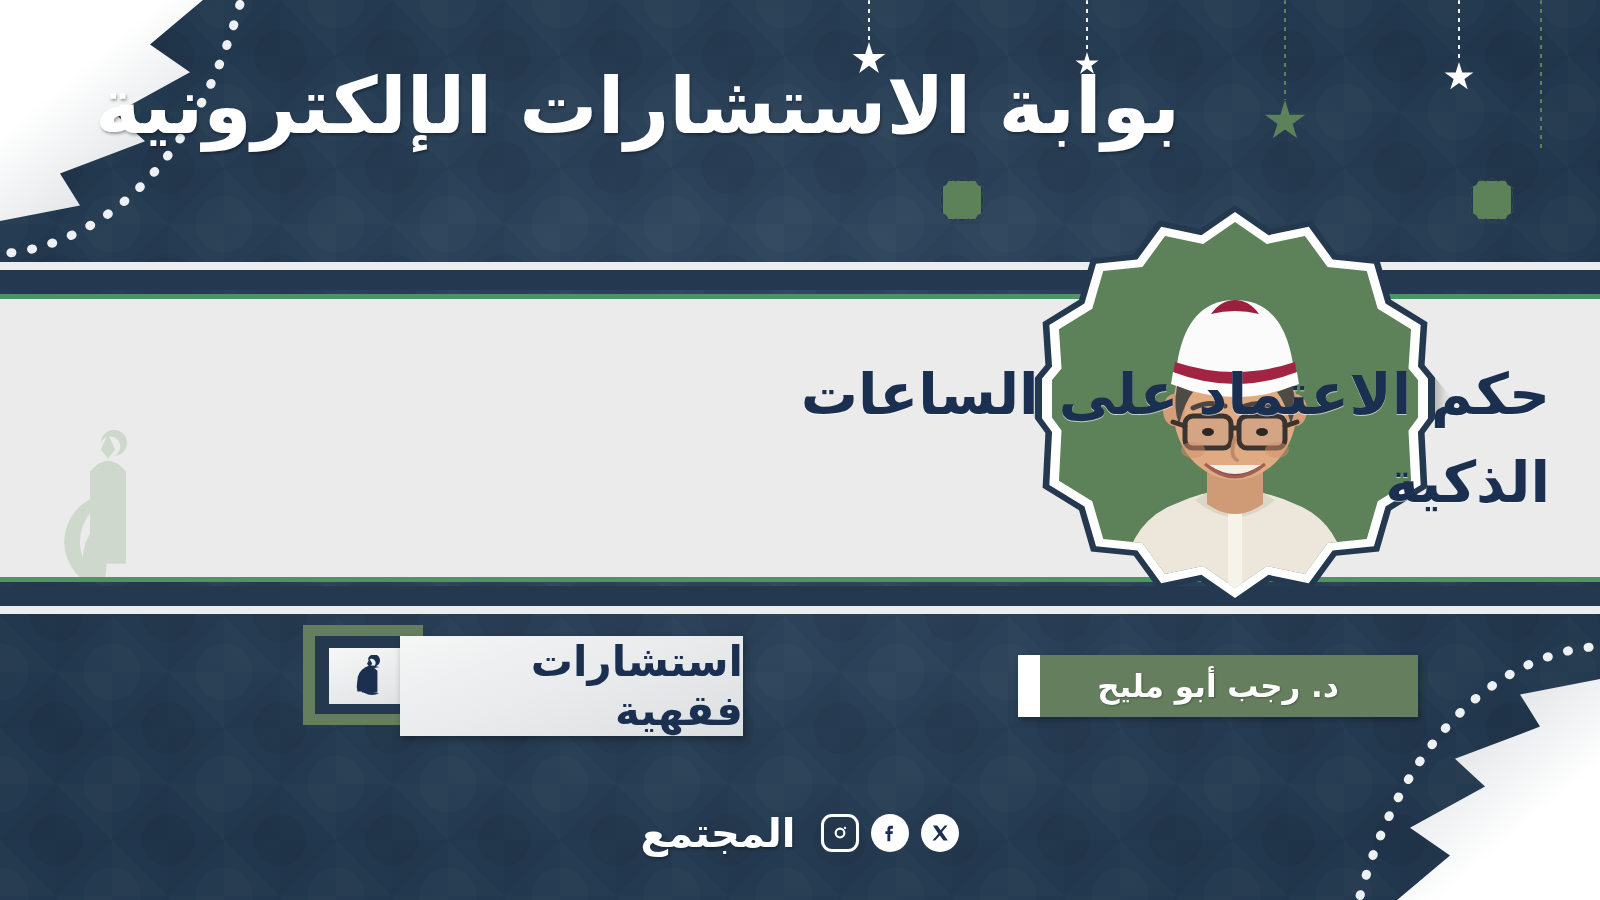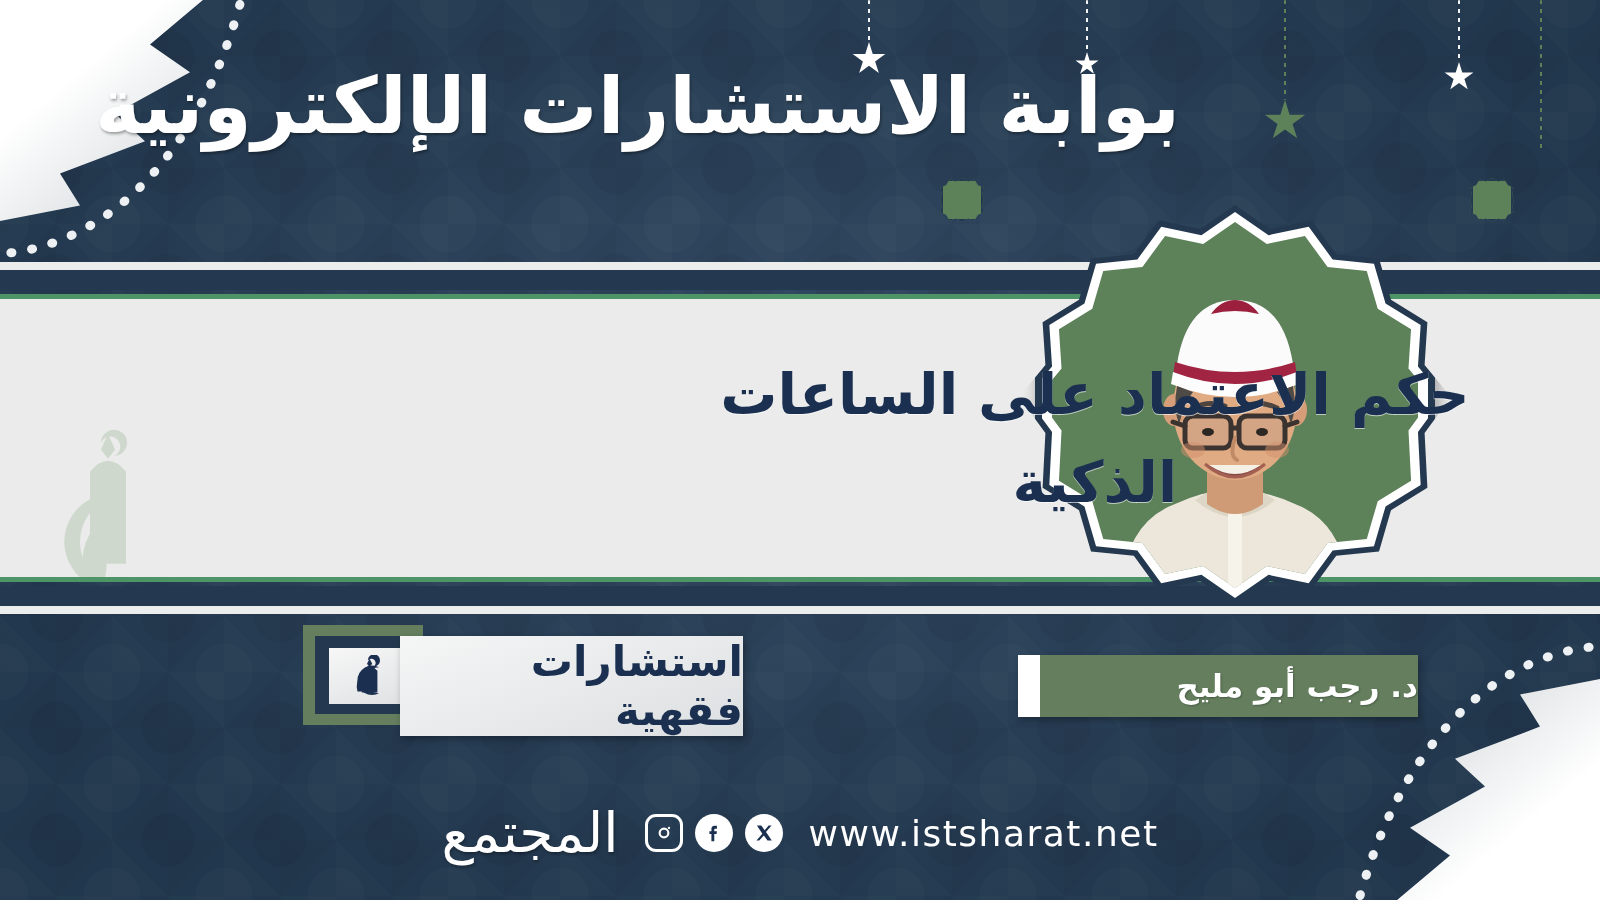--- a/index.html
+++ b/index.html
@@ -93,21 +93,21 @@
   }
   .watermark{
     position:absolute;left:30px;top:50%;transform:translateY(-6%);
     width:150px;height:170px;opacity:.30;
   }
   .title-text{
     position:relative;z-index:2;
     width:950px;margin-right:10px;padding-right:40px;
     color:#1b3050;
     font-size:57px;font-weight:bold;line-height:1.55;
-    text-align:center;direction:rtl;
+    direction:rtl;
     text-shadow:0 1px 0 rgba(255,255,255,.6);
   }
   .ornament{
     position:absolute;width:44px;height:44px;background:#5d8159;
     border:3px solid #24394f;
     clip-path:polygon(50% 0,64% 8%,78% 3%,86% 16%,99% 22%,96% 37%,100% 50%,96% 63%,99% 78%,86% 84%,78% 97%,64% 92%,50% 100%,36% 92%,22% 97%,14% 84%,1% 78%,4% 63%,0 50%,4% 37%,1% 22%,14% 16%,22% 3%,36% 8%);
   }
   .ornament.o1{left:940px;top:178px;}
   .ornament.o2{left:1470px;top:178px;}
 
@@ -127,21 +127,21 @@
   }
   .rosette-green{
     position:absolute;inset:17px;background:#5d8159;overflow:hidden;
     clip-path:polygon(50% 0%,58.7% 6.0%,69.1% 3.8%,75.3% 12.3%,86.0% 13.4%,89.0% 23.7%,98.1% 29.3%,97.4% 40.0%,104% 48.0%,97.4% 57.0%,98.1% 70.7%,89.0% 76.3%,86.0% 86.6%,75.3% 87.7%,69.1% 96.2%,58.7% 94.0%,50% 100%,41.3% 94.0%,30.9% 96.2%,24.7% 87.7%,14.0% 86.6%,11.0% 76.3%,1.9% 70.7%,2.6% 57.0%,-4% 48.0%,2.6% 40.0%,1.9% 29.3%,11.0% 23.7%,14.0% 13.4%,24.7% 12.3%,30.9% 3.8%,41.3% 6.0%);
   }
   .avatar-svg{position:absolute;left:50%;bottom:0;transform:translateX(-50%);}
 
   
   .name-badge{
     position:absolute;left:1018px;top:655px;width:400px;height:62px;
-    background:#647e5e;display:flex;align-items:center;
+    background:#647e5e;display:flex;align-items:center;justify-content:center;
     box-shadow:2px 3px 6px rgba(0,0,0,.28);
   }
   .name-badge .accent{
     position:absolute;left:0;top:0;bottom:0;width:22px;background:#ffffff;
   }
   .name-badge .nm{
     color:#ffffff;font-size:31px;font-weight:bold;direction:rtl;
     text-shadow:1px 1px 2px rgba(0,0,0,.25);
   }
 
@@ -168,21 +168,21 @@
   .cat-panel .txt{
     color:#1b3050;font-size:42px;font-weight:bold;direction:rtl;letter-spacing:-1px;
   }
 
   
   .footer{
     position:absolute;left:0;right:0;bottom:24px;height:86px;
     display:flex;align-items:center;justify-content:center;gap:26px;
     direction:ltr;
   }
-  .footer-logo{color:#ffffff;font-size:55px;font-weight:normal;line-height:1;
+  .footer-logo{color:#ffffff;font-size:40px;font-weight:bold;line-height:1;
     direction:rtl;text-shadow:1px 2px 3px rgba(0,0,0,.3);letter-spacing:-3px;}
   .socials{display:flex;align-items:center;gap:12px;}
   .soc{width:38px;height:38px;display:flex;align-items:center;justify-content:center;}
   .soc.filled{background:#ffffff;border-radius:50%;}
   .soc.outline{border:3px solid #ffffff;border-radius:11px;}
   .url{color:#ffffff;font-size:36px;letter-spacing:1.5px;
     font-family:"DejaVu Sans","Liberation Sans",sans-serif;}
 </style>
 </head>
 <body>
@@ -347,16 +347,15 @@
         <svg width="22" height="22" viewBox="0 0 24 24">
           <path d="M15.2 7.4h-2.1c-.5 0-.8.3-.8.8V10h2.9l-.4 3h-2.5v8H9.2v-8H7V10h2.2V7.6C9.2 5.2 10.6 4 12.8 4h2.4z" fill="#1b3050"></path>
         </svg>
       </span>
       <span class="soc filled">
         <svg width="20" height="20" viewBox="0 0 24 24">
           <path d="M3.5 3h5.2l4.1 5.6L17.6 3H21l-6.6 7.7L21.4 21h-5.2l-4.4-6L6.3 21H3l7-8.2z" fill="#1b3050"></path>
         </svg>
       </span>
     </div>
-    <div class="url">www.istsharat.net</div>
   </div>
 
 </div>
 
 </body></html>

